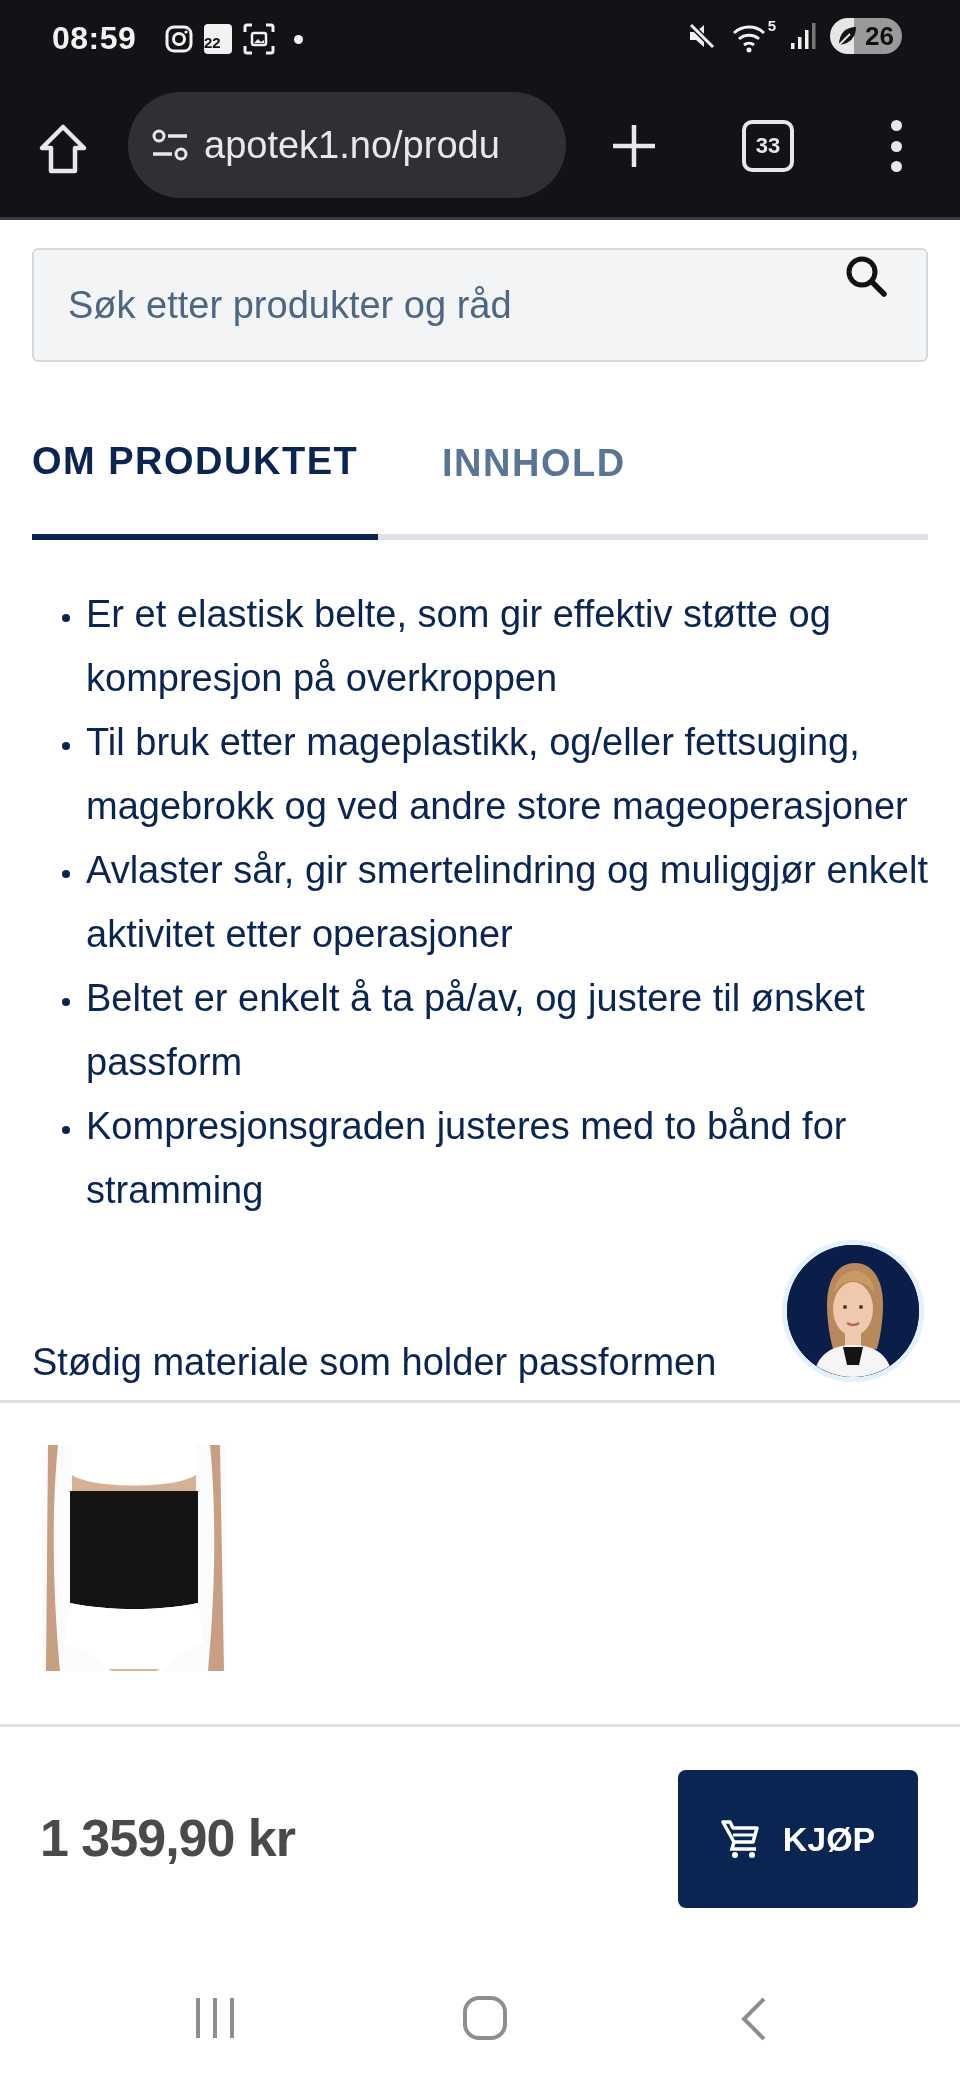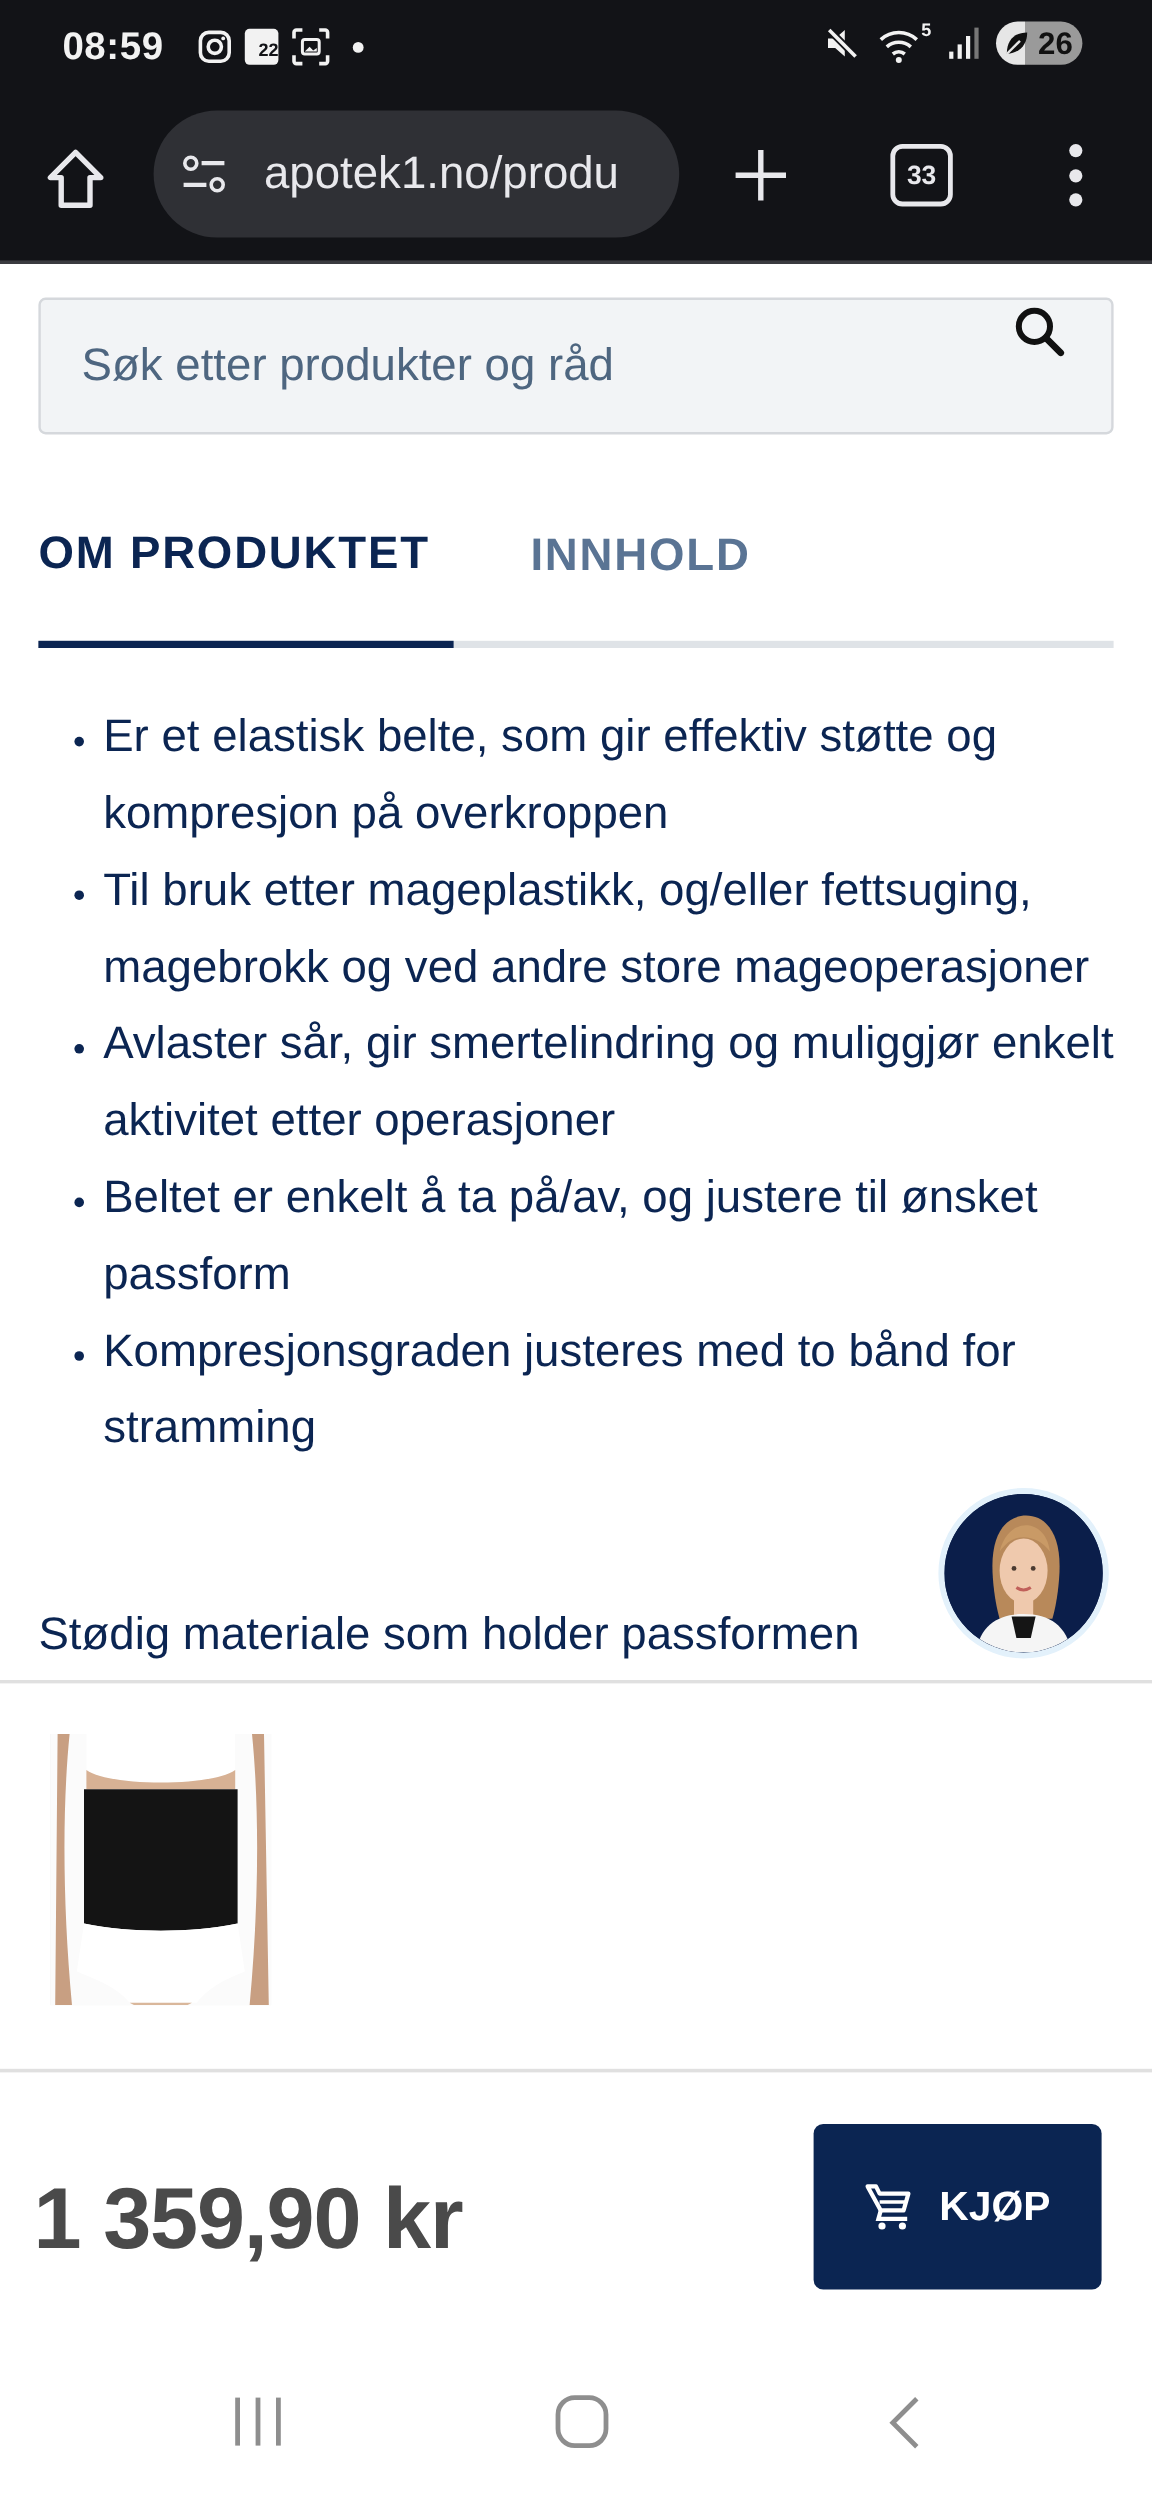--- a/index.html
+++ b/index.html
@@ -11,21 +11,21 @@
   .status-bar { position: absolute; left: 0; top: 0; width: 960px; height: 80px; color: #f2f2f2; }
   .status-time { position: absolute; left: 52px; top: 20px; font-size: 32px; font-weight: 600; letter-spacing: 0.5px; }
   .status-left-icons { position: absolute; left: 164px; top: 22px; display: flex; align-items: center; gap: 10px; }
   .status-right { position: absolute; right: 58px; top: 18px; display: flex; align-items: center; gap: 14px; }
   .battery-pill { width: 72px; height: 36px; border-radius: 18px; background: linear-gradient(90deg, #e6e6e6 0 34%, #9a9a9a 34% 100%); display: flex; align-items: center; justify-content: flex-end; padding-right: 8px; color: #111; font-size: 26px; font-weight: 700; position: relative; }
   .battery-pill .leaf { position: absolute; left: 6px; top: 6px; }
 
   .toolbar { position: absolute; left: 0; top: 92px; width: 960px; height: 110px; }
   .home-btn { position: absolute; left: 34px; top: 28px; width: 58px; height: 58px; display: flex; align-items: center; justify-content: center; }
   .url-bar { position: absolute; left: 128px; top: 0px; width: 438px; height: 106px; border-radius: 53px; background: #2f3035; display: flex; align-items: center; padding-left: 22px; overflow: hidden; }
-  .url-text { color: #e8e8ec; font-size: 38px; margin-left: 30px; white-space: nowrap; }
+  .url-text { color: #e8e8ec; font-size: 38px; margin-left: 14px; white-space: nowrap; }
   .plus-btn { position: absolute; left: 604px; top: 24px; width: 60px; height: 60px; display: flex; align-items: center; justify-content: center; }
   .tabs-btn { position: absolute; left: 742px; top: 28px; width: 52px; height: 52px; border: 4px solid #e8e8ec; border-radius: 10px; color: #e8e8ec; font-size: 22px; font-weight: 700; display: flex; align-items: center; justify-content: center; }
   .menu-btn { position: absolute; left: 880px; top: 24px; width: 32px; height: 60px; display: flex; flex-direction: column; align-items: center; justify-content: space-between; padding: 4px 0; }
   .menu-btn span { width: 11px; height: 11px; border-radius: 50%; background: #e8e8ec; display: block; }
 
   
   .search { position: absolute; left: 32px; top: 248px; width: 896px; height: 114px; background: #f2f4f6; border: 2px solid #d5d8dc; border-radius: 6px; display: flex; padding: 0 34px 0 34px; }
   .search-input { flex: 1; border: none; background: transparent; font-family: "Liberation Sans", sans-serif; font-size: 38px; color: #4e6680; outline: none; }
   .search-input::placeholder { color: #4e6680; }
   .search-icon { width: 52px; height: 52px; display: flex; align-items: center; justify-content: center; }
@@ -47,21 +47,21 @@
 
   .chat-avatar { position: absolute; left: 782px; top: 1240px; width: 142px; height: 142px; border-radius: 50%; border: 5px solid #e3f1fb; background: #0b1e4a; overflow: hidden; }
 
   
   .divider { position: absolute; left: 0; width: 960px; height: 3px; background: #e0e0e0; }
   .product-row { position: absolute; left: 0; top: 1403px; width: 960px; height: 320px; background: #fff; }
   .product-img { position: absolute; left: 42px; top: 42px; width: 184px; height: 226px; background: #f4f4f4; overflow: hidden; }
   .product-name { position: absolute; right: 86px; top: 138px; font-size: 32px; color: #484848; font-weight: 500; }
 
   .buy-row { position: absolute; left: 0; top: 1728px; width: 960px; height: 232px; background: #fff; }
-  .price { position: absolute; left: 28px; top: 80px; font-size: 72px; font-weight: 700; color: #4a4a4a; letter-spacing: -1px; }
+  .price { position: absolute; left: 40px; top: 80px; font-size: 52px; font-weight: 700; color: #4a4a4a; letter-spacing: -1px; }
   .buy-btn { position: absolute; left: 678px; top: 42px; width: 240px; height: 138px; background: #0b2552; border-radius: 8px; display: flex; align-items: center; justify-content: center; gap: 22px; color: #fff; font-size: 34px; font-weight: 700; border: none; }
 
   
   .navbar { position: absolute; left: 0; top: 1960px; width: 960px; height: 120px; background: #fff; }
   .nav-recents { position: absolute; left: 196px; top: 38px; display: flex; gap: 13px; }
   .nav-recents span { width: 4px; height: 40px; background: #8e8e8e; display: block; }
   .nav-home { position: absolute; left: 463px; top: 36px; width: 44px; height: 44px; border: 4px solid #8e8e8e; border-radius: 16px; }
   .nav-back { position: absolute; left: 738px; top: 36px; }
 </style>
 </head>
@@ -69,21 +69,21 @@
 
 <div class="chrome">
   <div class="status-bar">
     <div class="status-time">08:59</div>
     <div class="status-left-icons">
       <svg width="30" height="30" viewBox="0 0 30 30">
           <rect x="3" y="3" width="24" height="24" rx="7" fill="none" stroke="#f2f2f2" stroke-width="3"></rect>
           <circle cx="15" cy="15" r="5.5" fill="none" stroke="#f2f2f2" stroke-width="3"></circle>
           <circle cx="22" cy="8" r="1.6" fill="#f2f2f2"></circle>
         </svg>
-      <div style="width:28px;height:30px;background:#f2f2f2;border-radius:4px;color:#121317;font-size:15px;font-weight:700;display:flex;align-items:flex-end;justify-content:flex-end;padding-bottom:3px;">
+      <div style="width:28px;height:30px;background:#f2f2f2;border-radius:4px;color:#121317;font-size:15px;font-weight:700;display:flex;align-items:flex-end;justify-content:flex-start;padding-bottom:3px;">
         <span>22</span>
       </div>
       <svg width="34" height="34" viewBox="0 0 34 34">
           <path d="M3 10V5a2 2 0 0 1 2-2h5M24 3h5a2 2 0 0 1 2 2v5M31 24v5a2 2 0 0 1-2 2h-5M10 31H5a2 2 0 0 1-2-2v-5" fill="none" stroke="#f2f2f2" stroke-width="3"></path>
           <rect x="10" y="11" width="14" height="12" rx="2" fill="none" stroke="#f2f2f2" stroke-width="2.5"></rect>
           <path d="M12 21l4-4 3 3 3-2v3z" fill="#f2f2f2"></path>
         </svg>
       <span style="width:9px;height:9px;border-radius:50%;background:#f2f2f2;display:block;margin-left:8px;"></span>
     </div>
     <div class="status-right">

